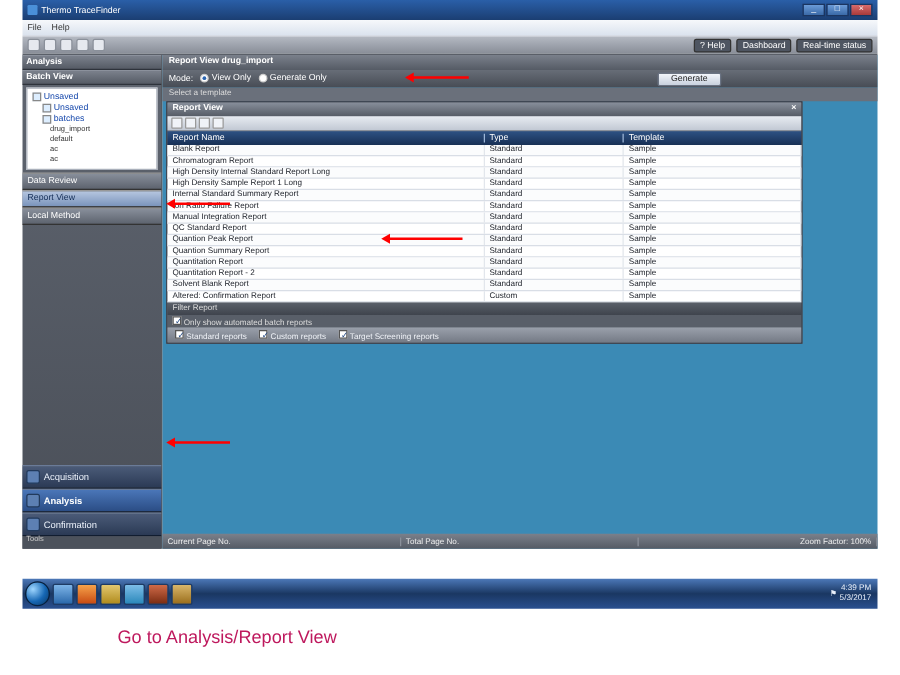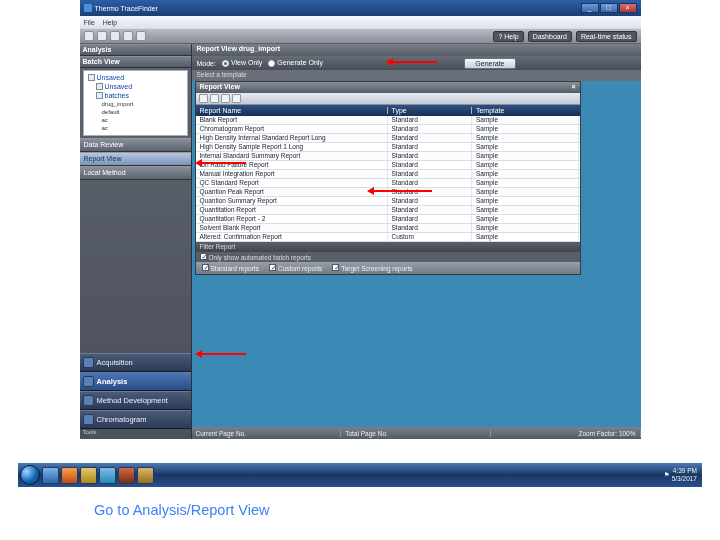--- a/index.html
+++ b/index.html
@@ -1,17 +1,17 @@
 <!DOCTYPE html>
 <html><head>
 <meta charset="utf-8">
 <style>
   * { box-sizing: border-box; margin: 0; padding: 0; font-family: "Segoe UI", Tahoma, sans-serif; }
   body { background: #fff; width: 720px; height: 540px; overflow: hidden; }
-  .app-wrap { width: 561px; height: 463px; margin: 0 auto; position: relative; }
+  .app-wrap { width: 684px; height: 463px; margin: 0 auto; position: relative; }
   .titlebar { height: 16px; background: linear-gradient(#2a5fa8,#1b3e72); display:flex; align-items:center; padding:0 4px; color:#fff; font-size:7px; }
   .titlebar .title-icon { width:8px; height:8px; background:#4a90d9; border-radius:1px; margin-right:3px; }
   .win-btns { margin-left:auto; display:flex; gap:1px; }
   .win-btn { width:18px; height:10px; background: linear-gradient(#6b9bd8,#3a6aa8); border:1px solid #1b3560; font-size:7px; text-align:center; line-height:8px; color:#fff;}
   .win-btn.close { background: linear-gradient(#d86b6b,#a83a3a);}
   .menubar { height:12px; background: linear-gradient(#f6f8fb,#dbe3ee); font-size:7px; display:flex; align-items:center; padding:0 4px; gap:8px; color:#333;}
   .toolbar { height:16px; background: linear-gradient(#b5bac3,#888d97); border-top:1px solid #d7dce5; border-bottom:1px solid #5a5f68; display:flex; align-items:center; padding:0 4px; gap:3px;}
   .tb-btn { width:10px; height:10px; background:#e6e9ef; border:1px solid #8a909a; border-radius:2px;}
   .tb-right { margin-left:auto; display:flex; gap:4px; align-items:center; font-size:7px; color:#fff;}
   .tb-pill { background:#4e5561; border:1px solid #333; border-radius:2px; padding:1px 4px;}
@@ -63,21 +63,21 @@
   .tb-icon.ie{background:linear-gradient(#7db4e8,#2a68aa);} 
   .tb-icon.ff{background:linear-gradient(#f6a24a,#c74a12);} 
   .tb-icon.ex{background:linear-gradient(#e2c76f,#b08b1c);} 
   .tb-icon.bl{background:linear-gradient(#7dbde8,#2a88ba);} 
   .tb-icon.p1{background:linear-gradient(#d06a48,#7a2c12);} 
   .tb-icon.p2{background:linear-gradient(#d9b66a,#9a6e1c);} 
   .tray { margin-left:auto; display:flex; align-items:center; gap:2px; font-size:6.5px; color:#eaf1fb; padding-right:3px;}
   .tray .clock { text-align:right; line-height:8px;}
   .arrow { position:absolute; height:2px; background:#ff0000; z-index:50;}
   .arrow::before { content:''; position:absolute; left:-7px; top:-3px; border:4px solid transparent; border-right:7px solid #ff0000;}
-  .instruction { margin:14px 0 0 94px; font-size:14.5px; font-family: Calibri, sans-serif; color:#3b82f6; line-height:19px;}
+  .instruction { margin:14px 0 0 94px; font-size:14.5px; font-family: Calibri, sans-serif; color:#be185d; line-height:19px;}
 </style>
 </head>
 <body>
 
 <div class="app-wrap">
 
   <div class="titlebar">
     <span class="title-icon"></span>
     <span>Thermo TraceFinder</span>
     <div class="win-btns">
@@ -136,25 +136,21 @@
         <div class="bot-item">
             <span class="bot-icon"></span>
             <span>Acquisition</span>
           </div>
         <div class="bot-item sel">
             <span class="bot-icon"></span>
             <span>Analysis</span>
           </div>
         <div class="bot-item">
             <span class="bot-icon"></span>
-            <span>Method Development</span>
-          </div>
-        <div class="bot-item">
-            <span class="bot-icon"></span>
-            <span>Chromatogram</span>
+            <span>Confirmation</span>
           </div>
       </div>
       <div class="toolfoot">Tools</div>
     </div>
 
     <div class="main">
       <div class="main-hdr">Report View  drug_import</div>
       <div class="mode-bar">
         <span>Mode:</span>
         <span><span class="radio on"></span><span>View Only</span></span>

